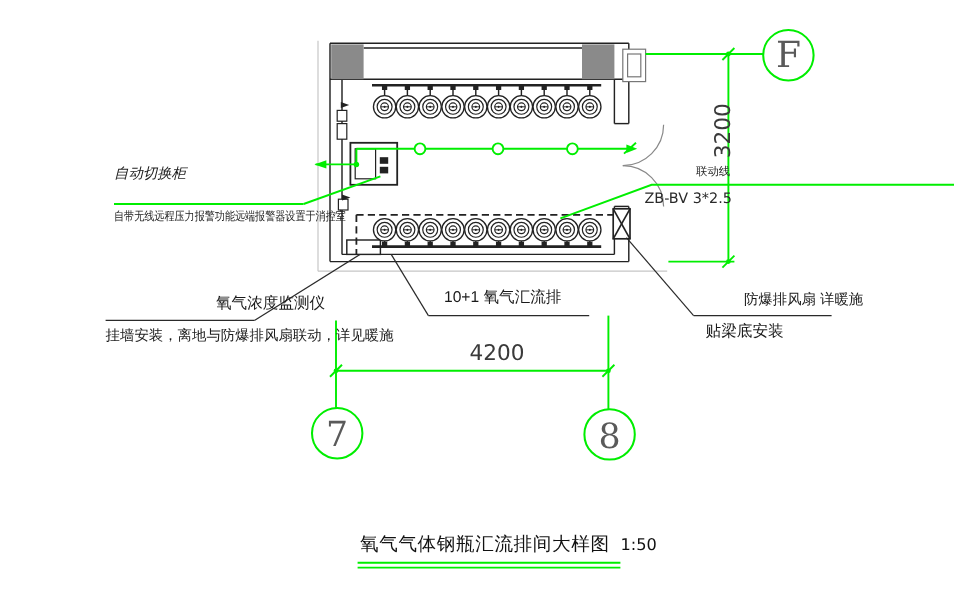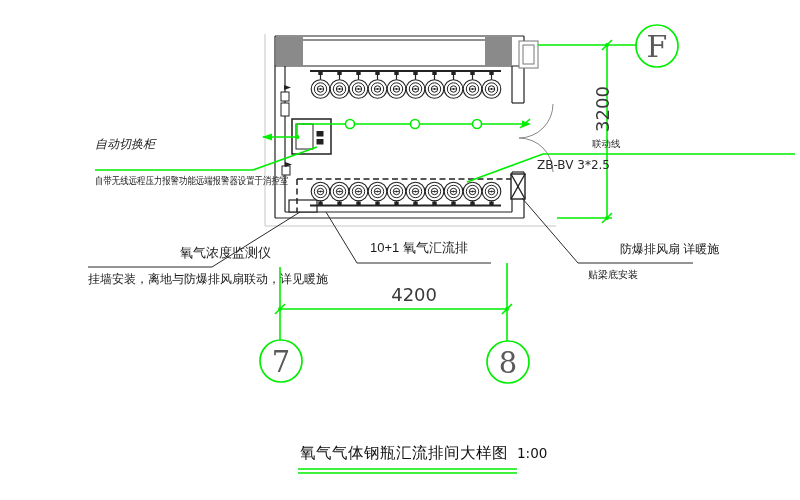--- a/index.html
+++ b/index.html
@@ -1,21 +1,21 @@
 <!DOCTYPE html>
 <html><head>
 <meta charset="utf-8">
 <style>
   html,body{margin:0;padding:0;background:#ffffff;}
   #stage{position:relative;width:800px;height:500px;background:#ffffff;overflow:hidden;
          font-family:"Liberation Sans",sans-serif;color:#1a1a1a;}
   #linework{position:absolute;left:0;top:0;}
   .lbl{position:absolute;white-space:nowrap;color:#1a1a1a;line-height:1.1;}
   .lbl-12{font-size:12px;}
-  .lbl-11{font-size:10px;text-align:right;}
+  .lbl-11{font-size:13px;text-align:right;}
   .lbl-13{font-size:13px;}
   .note-sm{font-size:10px;transform:scaleX(0.84);transform-origin:0 0;}
   .dim-num{font-family:"DejaVu Sans",sans-serif;font-size:18px;color:#3a3a3a;}
   .watermark{font-size:26px;color:#b8b8b8;letter-spacing:3px;}
   .bubble-glyph{position:absolute;font-family:"DejaVu Serif",serif;color:#5a5a5a;
                 text-align:center;}
   .vdim{position:absolute;left:592px;top:142px;width:66px;height:16px;text-align:center;
         transform:rotate(-90deg);transform-origin:0 0;}
   .cable{font-family:"DejaVu Sans",sans-serif;font-size:12px;color:#2a2a2a;}
   .linkage{font-size:9.5px;color:#2a2a2a;}
@@ -356,31 +356,31 @@
   <div class="lbl lbl-13" style="left:132px;top:246px;margin-left:48px;">氧气浓度监测仪</div>
 
   <div class="lbl lbl-12" style="left:88px;top:273px;">挂墙安装，离地与防爆排风扇联动，详见暖施</div>
 
   <div class="lbl lbl-13" style="left:370px;top:241px;">10+1  氧气汇流排</div>
 
   <div class="lbl lbl-12" style="left:620px;top:243px;">防爆排风扇  详暖施</div>
 
   <div class="lbl lbl-11" style="left:588px;top:269px;">贴梁底安装</div>
 
-  <div class="lbl linkage" style="left:592px;top:139px;">联动线</div>
+  <div class="lbl linkage" style="left:580px;top:139px;">联动线</div>
 
   <div class="lbl cable" style="left:537px;top:159px;">ZB-BV 3*2.5</div>
 
   <div class="lbl dim-num" style="left:347px;top:285px;width:90px;text-align:right;">4200</div>
 
   <div class="vdim dim-num">3200</div>
 
   <div class="bubble-glyph" style="left:641px;top:29px;width:32px;font-size:30px;">F</div>
 
   <div class="bubble-glyph" style="left:265px;top:345px;width:32px;font-size:29px;">7</div>
 
   <div class="bubble-glyph" style="left:492px;top:346px;width:32px;font-size:29px;">8</div>
 
   <div class="title-row">
-    <span>氧气气体钢瓶汇流排间大样图</span><span class="title-scale">1:00</span>
+    <span>氧气气体钢瓶汇流排间大样图</span><span class="title-scale">1:50</span>
   </div>
 
 </div>
 
 </body></html>

